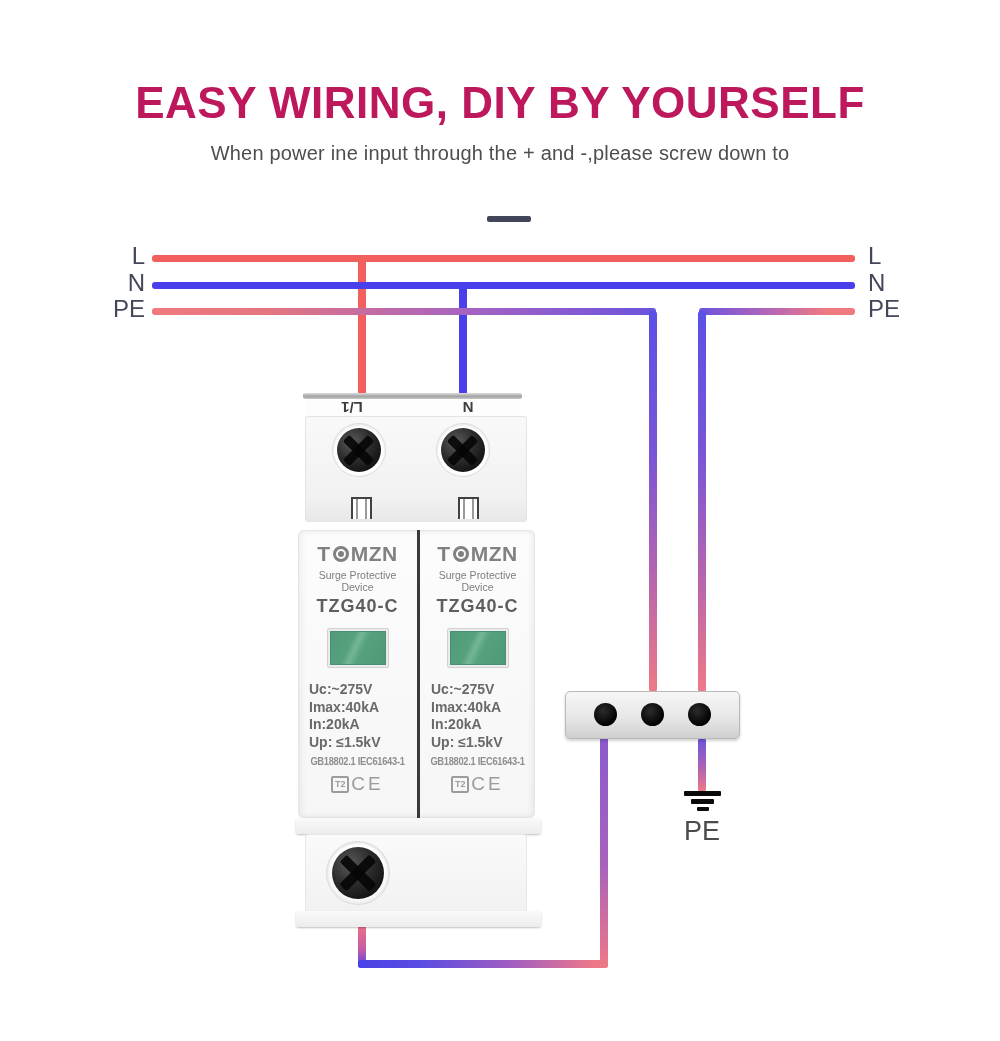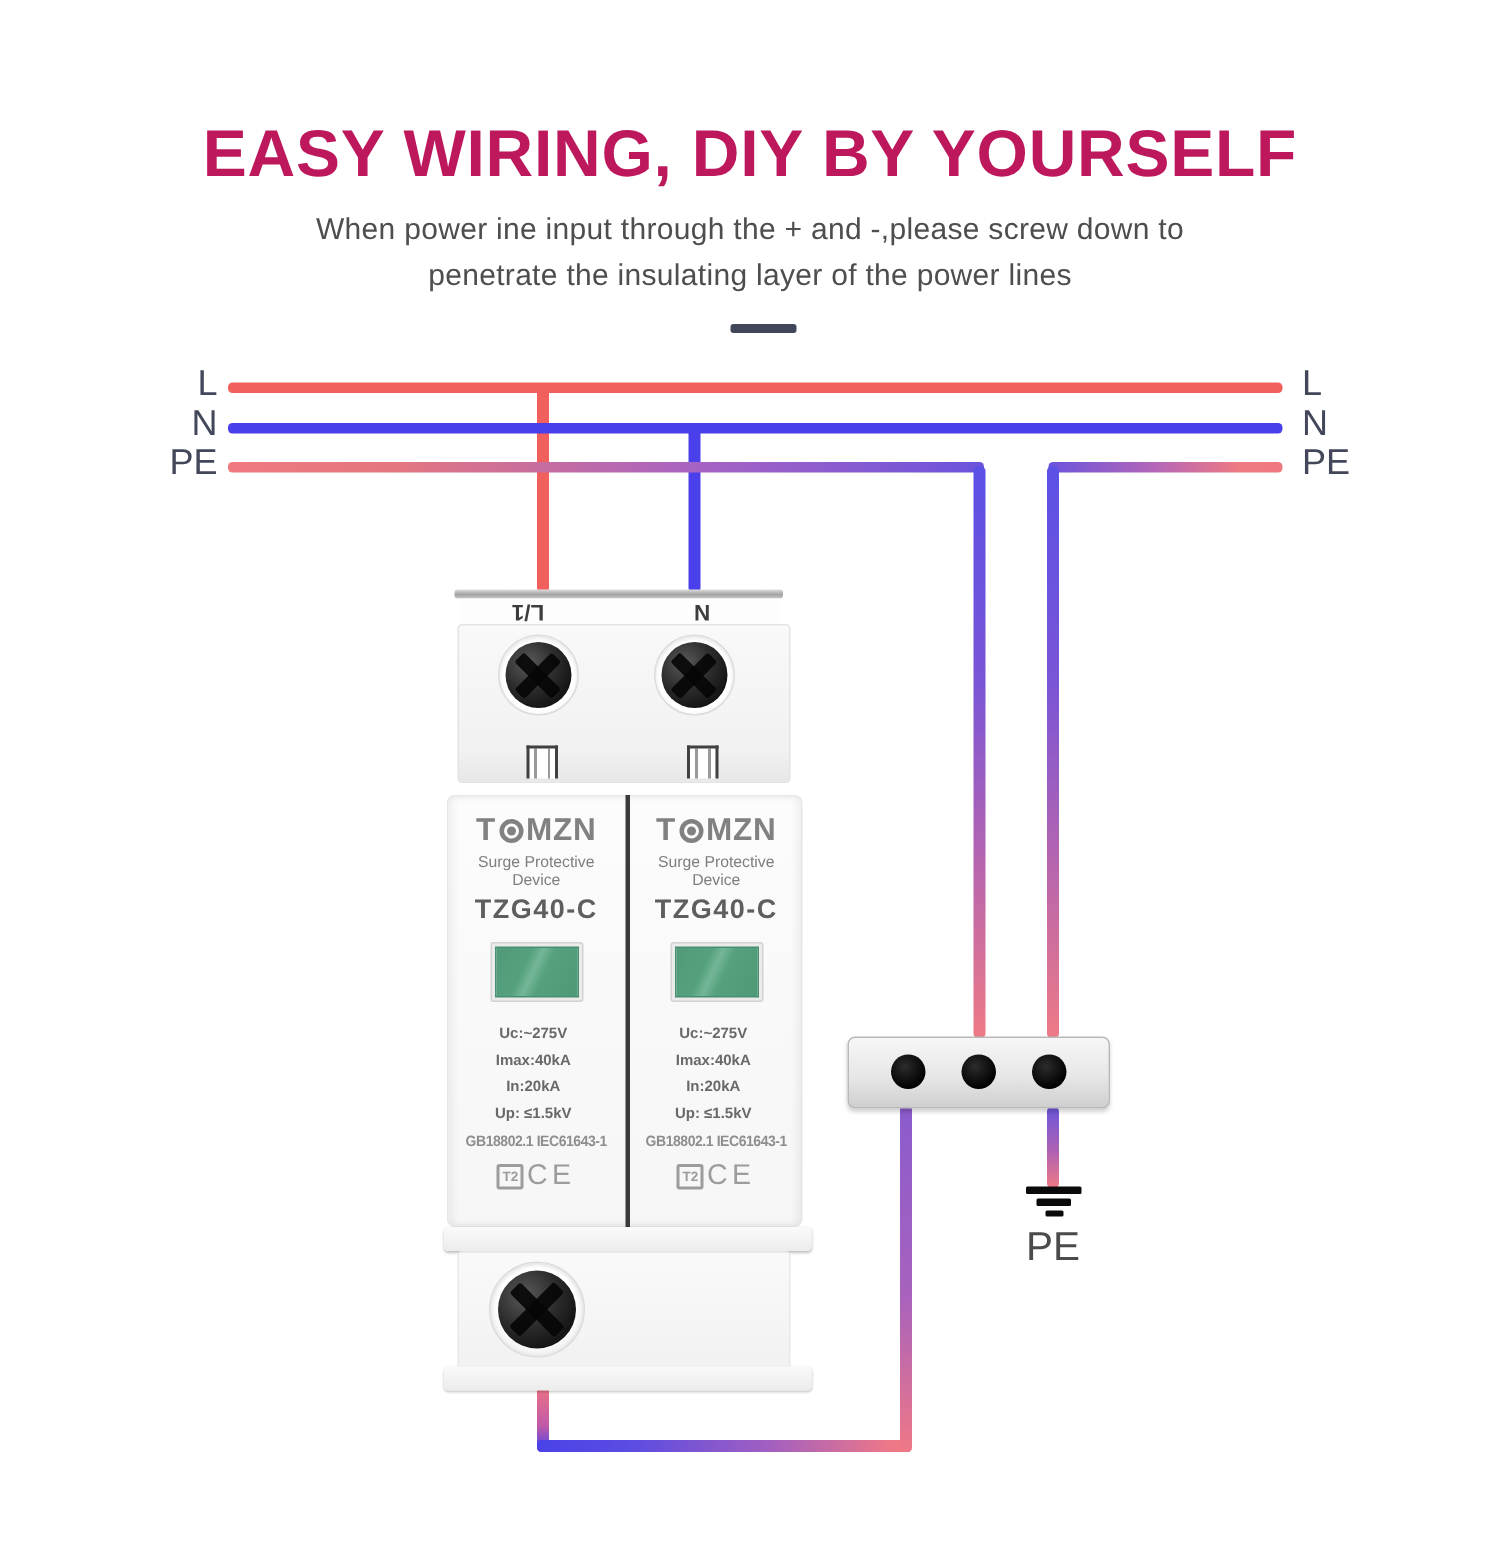--- a/index.html
+++ b/index.html
@@ -84,22 +84,22 @@
     border-radius:50%; margin:0 2px; }
   .brand .bo i{ position:absolute; left:50%; top:50%; width:6px; height:6px; margin:-3px 0 0 -3px;
     background:#818181; border-radius:50%; }
   .ptype{ margin-top:6px; font-size:10.5px; line-height:11.5px; color:#7e7e7e; }
   .model{ margin-top:3px; font-size:18px; font-weight:700; letter-spacing:1px; color:#5e5e5e; }
   .window{ margin:11px auto 0; width:62px; height:40px; background:#ebebeb;
     border:1px solid #d2d2d2; border-radius:2px; padding:2px; }
   .window .glass{ width:100%; height:100%; border:1px solid #479070; background:
     linear-gradient(115deg,#519a78 0%,#55a17d 35%,#74b697 46%,#55a17d 58%,#4f9a76 100%); }
   .specs{ margin-top:13px; }
-  .spec-row{ display:flex; justify-content:center; padding:0 15px 0 11px;
-    font-size:10px; font-weight:700; color:#696969; line-height:17.5px; }
+  .spec-row{ display:flex; justify-content:flex-start; padding:0 15px 0 11px;
+    font-size:14px; font-weight:700; color:#696969; line-height:17.5px; }
   .standards{ margin-top:5px; font-size:10px; font-weight:700; color:#8e8e8e;
     letter-spacing:-.3px; transform:scaleX(.93); white-space:nowrap; }
   .marks{ margin-top:6px; display:flex; justify-content:center; align-items:center; gap:2px; }
   .t2{ width:18px; height:17px; border:2px solid #9c9c9c; border-radius:2px;
     font-size:9px; font-weight:700; color:#9c9c9c; display:flex; align-items:center; justify-content:center; }
   .ce{ font-size:19px; color:#9c9c9c; letter-spacing:3px; }
   .lip{ position:absolute; left:296px; width:245px; height:16px;
     background:linear-gradient(180deg,#fafafa,#ececec); border-radius:3px;
     box-shadow:0 1px 2px rgba(0,0,0,.25); }
   .lip1{ top:818px; } .lip2{ top:911px; }
@@ -127,21 +127,20 @@
     font-size:27px; color:#4b4b4b; }
 </style>
 </head>
 <body>
 
 <div class="canvas">
 
   <div class="title">EASY WIRING, DIY BY YOURSELF</div>
   <div class="subtitle">
     <div>When power ine input through the + and -,please screw down to</div>
-    <div>penetrate the insulating layer of the power lines</div>
   </div>
   <div class="dash"></div>
 
   <div class="wire w-l-drop"></div>
   <div class="wire w-n-drop"></div>
 
   <div class="wire w-l"></div>
   <div class="wire w-n"></div>
   <div class="wire w-pe-left"></div>
   <div class="wire w-pe-right"></div>

